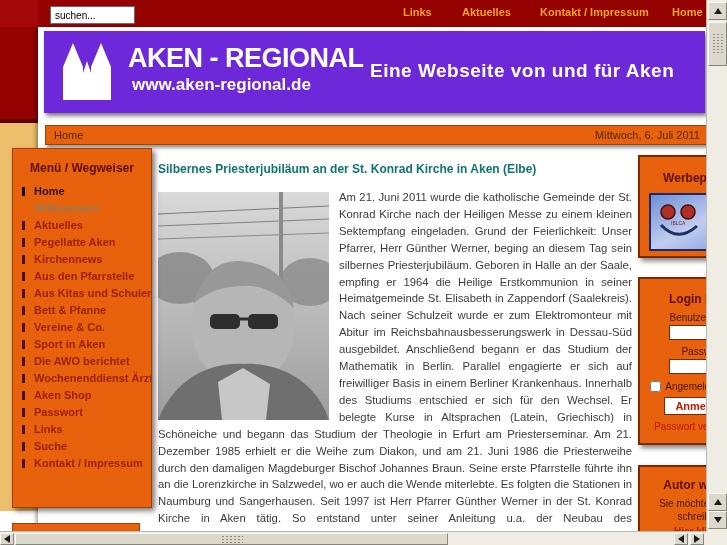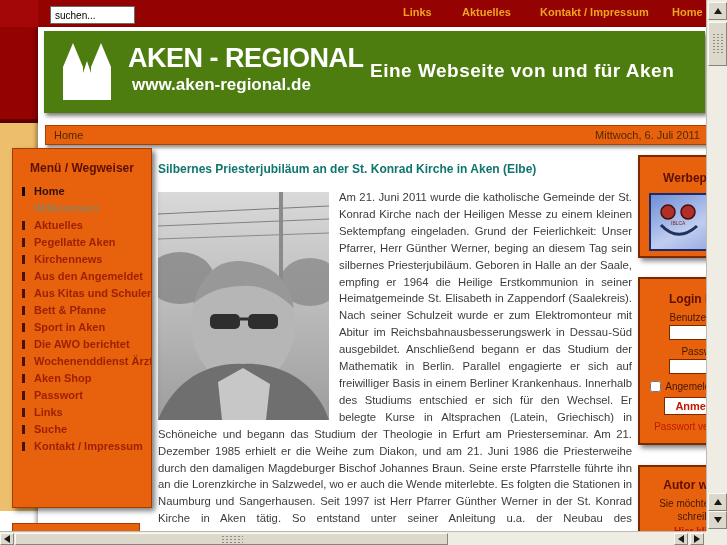--- a/index.html
+++ b/index.html
@@ -20,21 +20,21 @@
   
   .search-input { position:absolute; left:50px; top:6px; width:85px; height:18px; z-index:5;
     font-family:Liberation Sans, sans-serif; font-size:10px; color:#000;
     border:1px solid #6b6b6b; background:#fff; padding:1px 4px; }
   .topnav-link { position:absolute; top:6px; z-index:5; color:#EFA41F; font-weight:bold;
     font-size:11px; cursor:pointer; white-space:nowrap; }
   #nav0 { left:403px; } #nav1 { left:462px; } #nav2 { left:540px; } #nav3 { left:672px; }
 
   
   .header-box { position:absolute; left:44px; top:31px; width:661px; height:82px;
-    background:#4d7c0f; z-index:2; box-shadow:2px 3px 4px rgba(0,0,0,0.5); }
+    background:#6d28d9; z-index:2; box-shadow:2px 3px 4px rgba(0,0,0,0.5); }
   .logo { position:absolute; left:14px; top:12px; width:58px; height:57px; }
   .site-title { position:absolute; left:84px; top:12px; font-size:27px; font-weight:bold;
     color:#fff; letter-spacing:-0.5px; white-space:nowrap; }
   .site-url { position:absolute; left:88px; top:44px; font-size:17px; font-weight:bold;
     color:#fff; white-space:nowrap; }
   .tagline { position:absolute; left:326px; top:29px; font-size:19px; font-weight:bold;
     color:#fff; letter-spacing:0.5px; white-space:nowrap; }
 
   
   .breadcrumb-bar { position:absolute; left:45px; top:125px; width:664px; height:20px;
@@ -160,23 +160,24 @@
 </div>
 
 <div class="menu-box">
   <div class="menu-title">Menü / Wegweiser</div>
   <ul class="menu-list">
     <li class="active">Home</li>
     <li class="muted">Willkommen</li>
     <li>Aktuelles</li>
     <li>Pegellatte Aken</li>
     <li>Kirchennews</li>
-    <li>Aus den Angemeldet</li>
+    <li>Aus den Pfarrstelle</li>
     <li>Aus Kitas und Schulen</li>
     <li>Bett &amp; Pfanne</li>
+    <li>Vereine &amp; Co.</li>
     <li>Sport in Aken</li>
     <li>Die AWO berichtet</li>
     <li>Wochenenddienst Ärzte</li>
     <li>Aken Shop</li>
     <li>Passwort</li>
     <li>Links</li>
     <li>Suche</li>
     <li>Kontakt / Impressum</li>
   </ul>
 </div>

